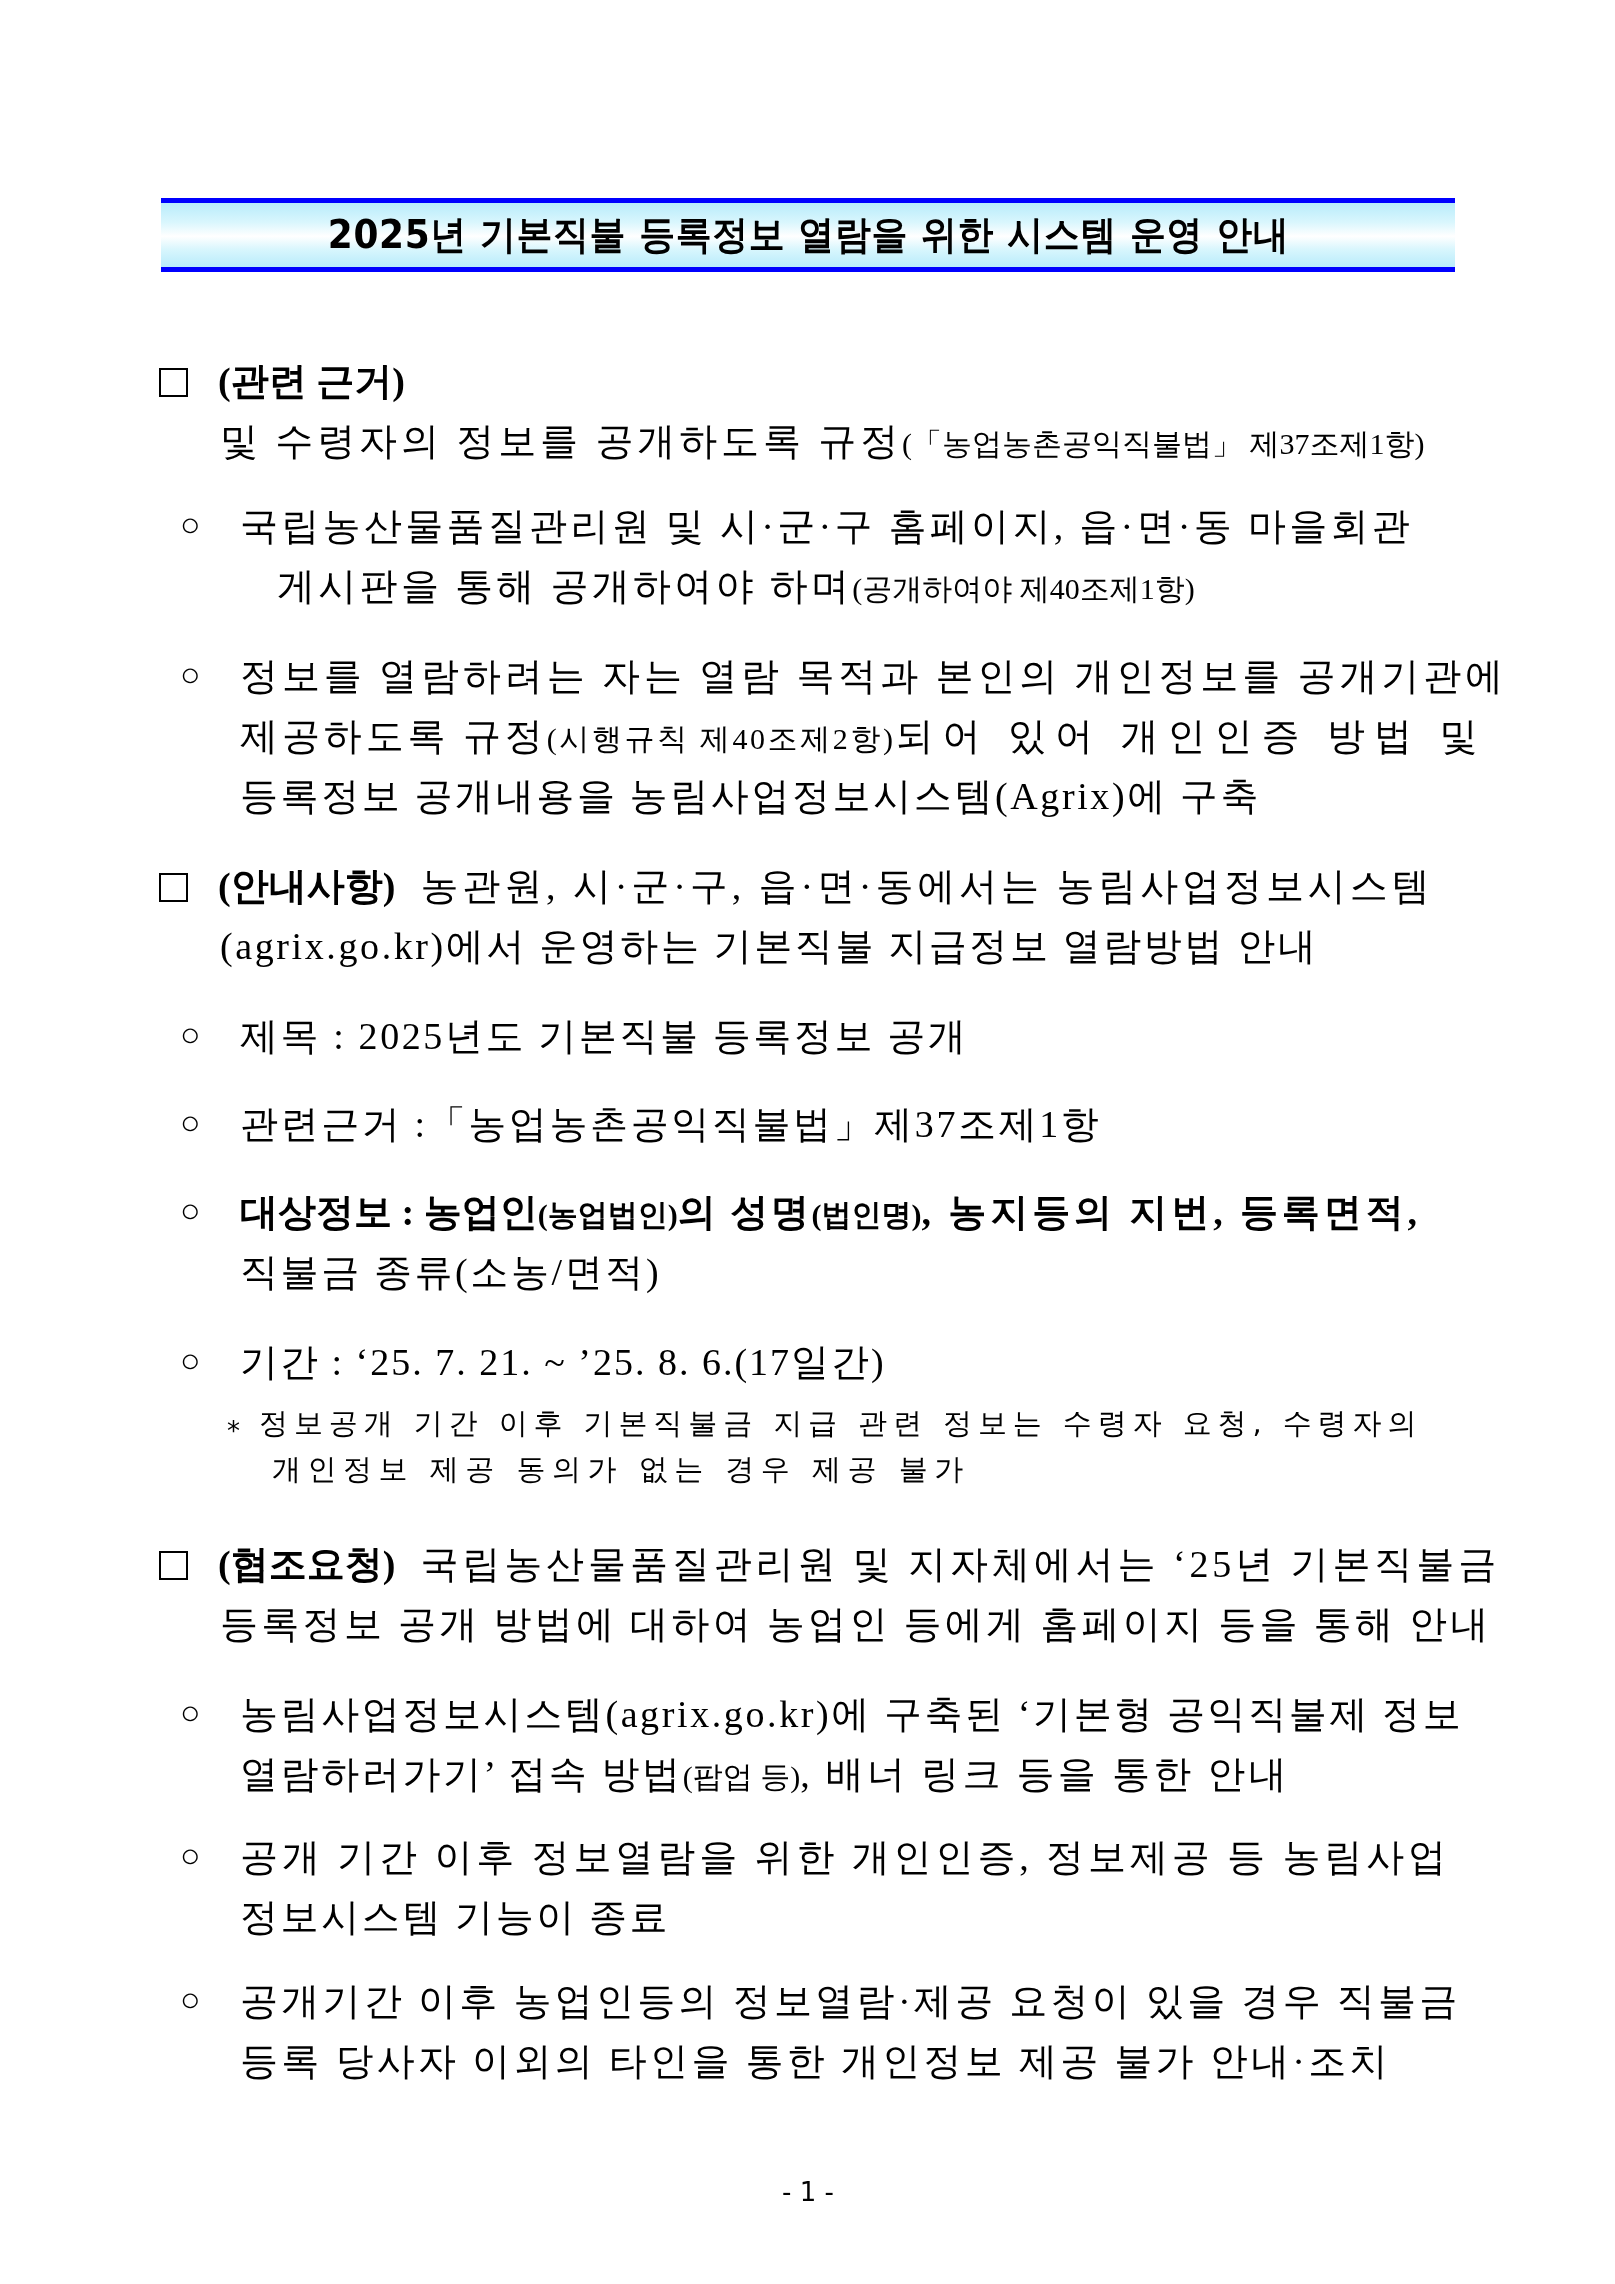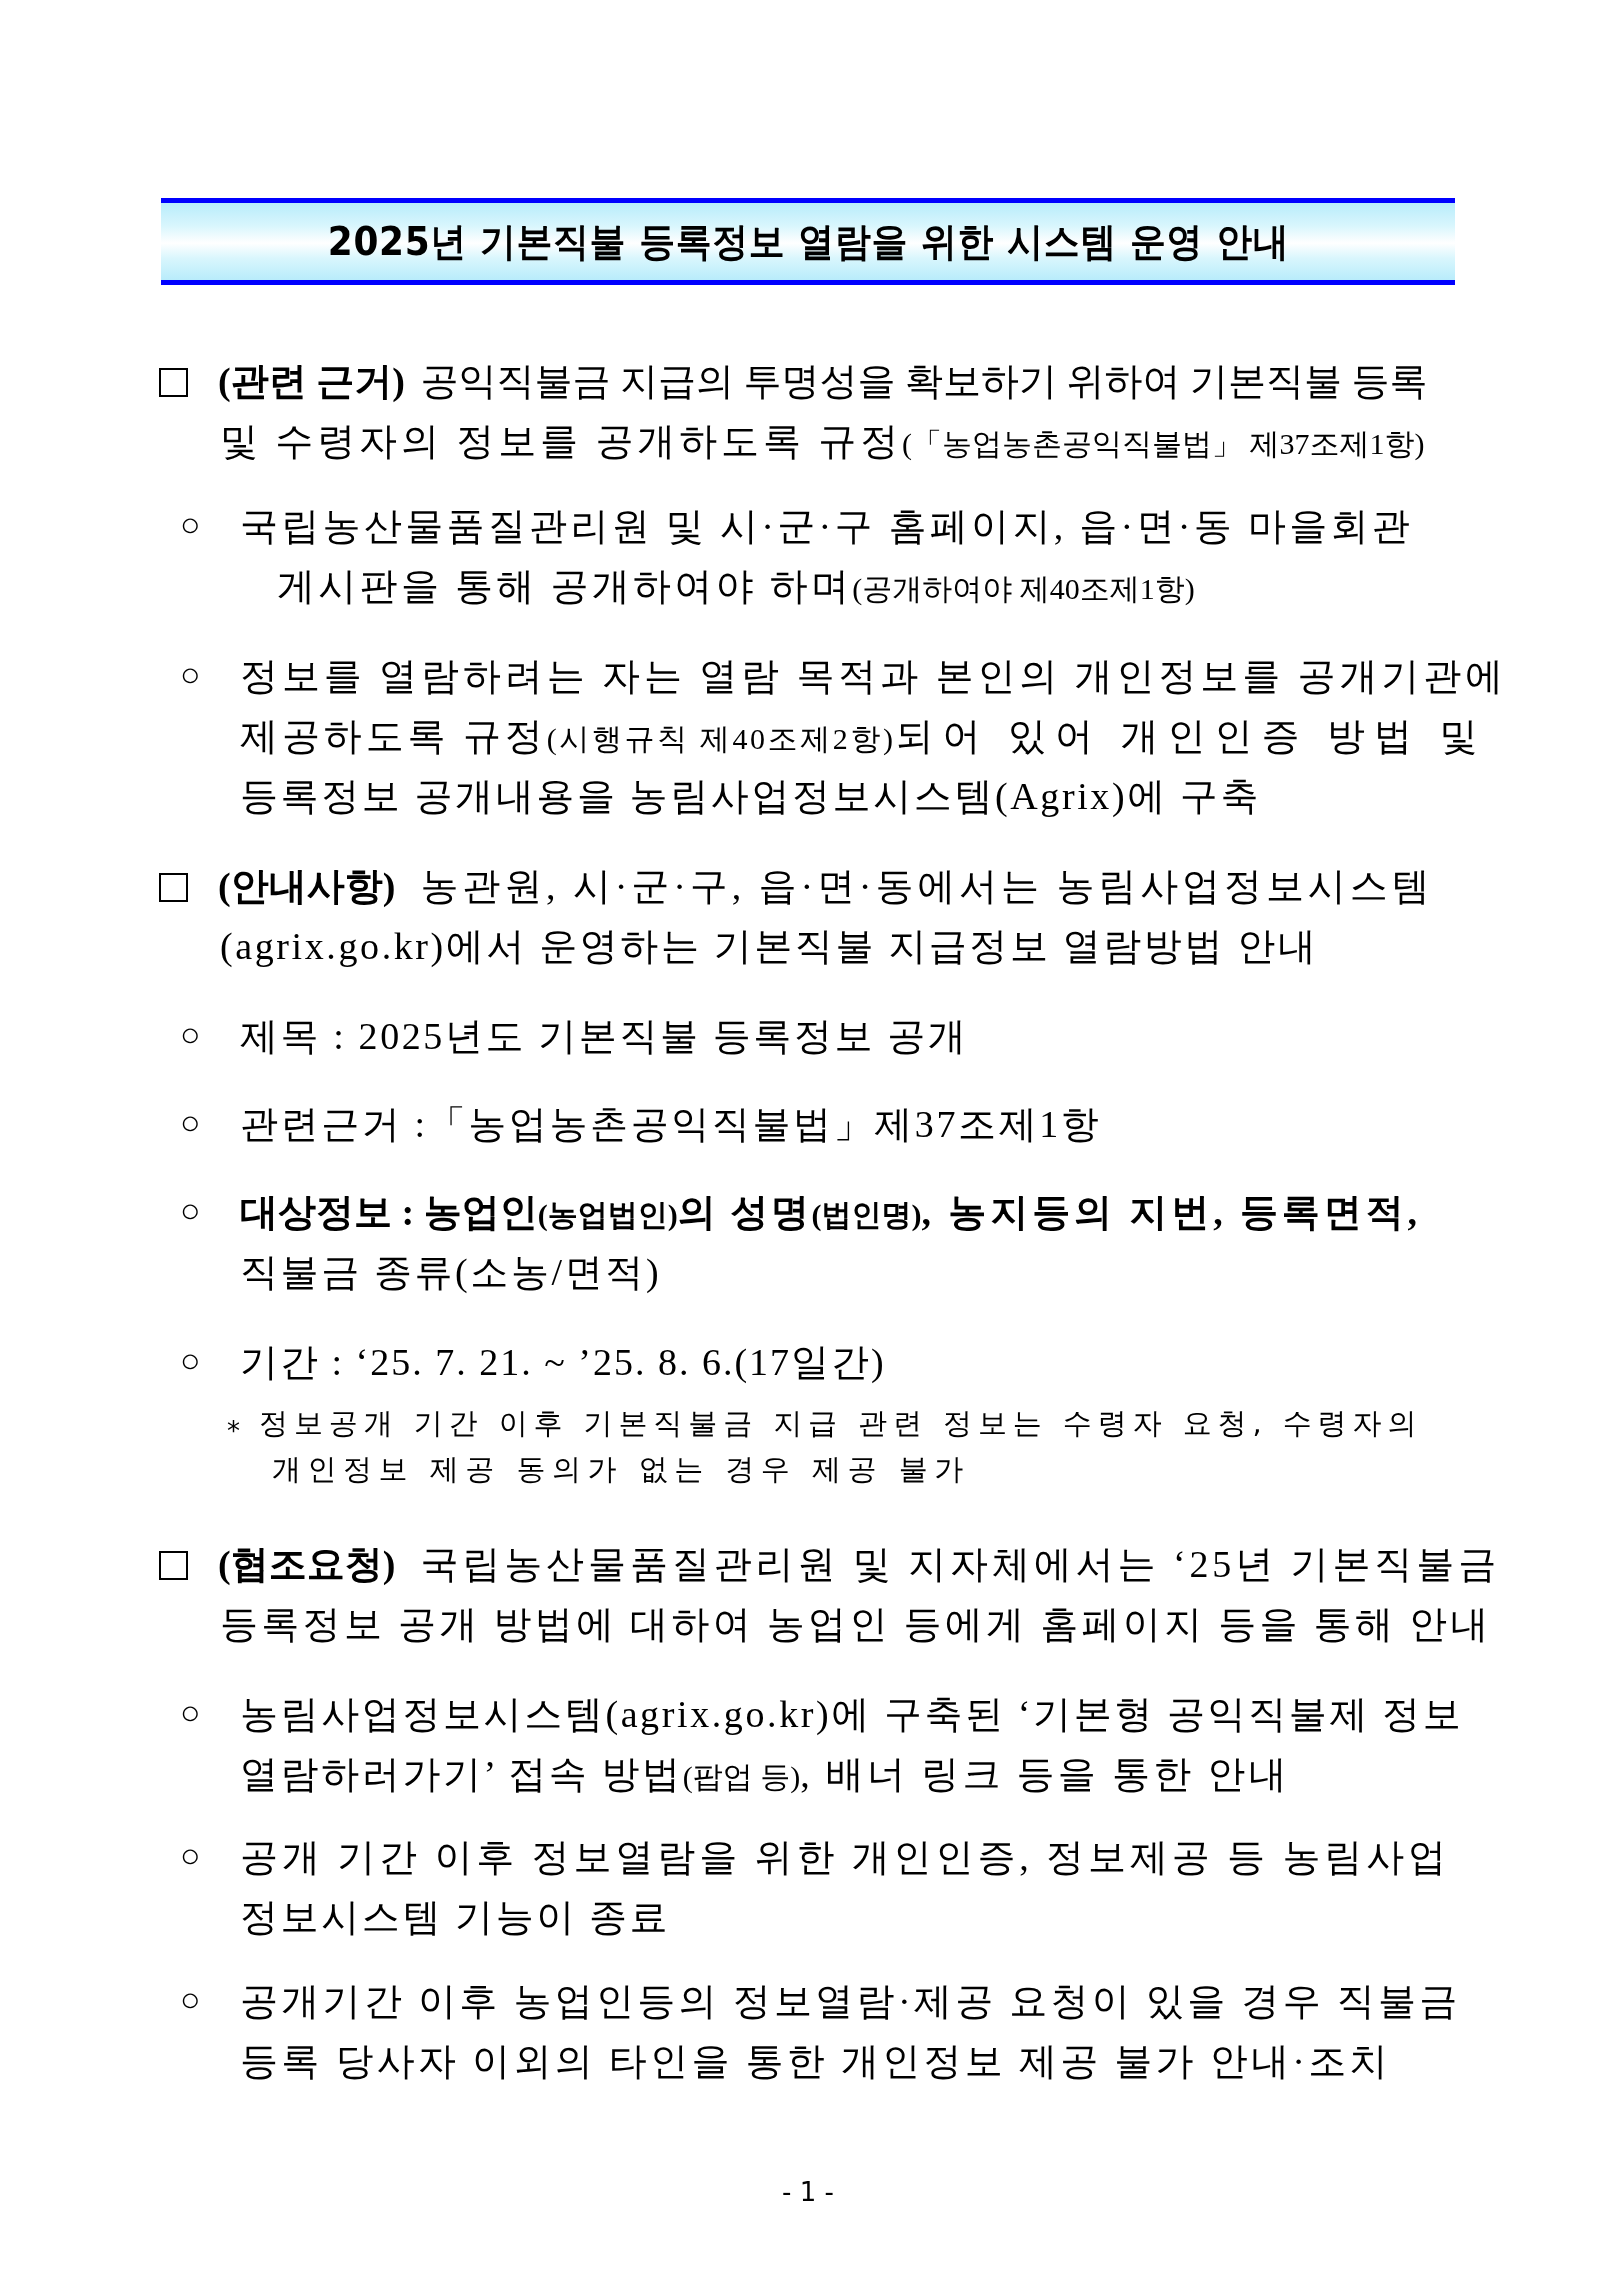--- a/index.html
+++ b/index.html
@@ -1,20 +1,20 @@
 <!DOCTYPE html>
 <html style="font-size:10.4px"><head>
 <meta charset="utf-8">
 <style>
   html, body { margin: 0; padding: 0; background: #ffffff; }
   body { width: 1616px; height: 2284px; position: relative; overflow: hidden;
          font-family: "Liberation Serif", "DejaVu Serif", serif; color: #000; }
 
   .title-box {
-    position: absolute; left: 161px; top: 198px; width: 1294px; height: 87px;
+    position: absolute; left: 161px; top: 198px; width: 1294px; height: 74px;
     box-sizing: border-box;
     border-top: 5.9px solid #0000ff; border-bottom: 5.9px solid #0000ff;
     background: linear-gradient(to bottom, #b8ecfb 0%, #d9f6fd 30%, #ffffff 52%, #d9f6fd 72%, #b8ecfb 100%);
     display: flex; align-items: center; justify-content: center;
   }
   .title-text {
     font-family: "DejaVu Sans", "Liberation Sans", sans-serif;
     font-weight: bold; font-size: 39px; letter-spacing: 0.7px; color: #000;
     transform: scaleX(0.92);
     white-space: nowrap;
@@ -39,21 +39,20 @@
 <body>
 
 <div class="title-box">
   <span class="title-text">2025년 기본직불 등록정보 열람을 위한 시스템 운영 안내</span>
 </div>
 
 <div>
   <div class="marker-sq" style="left:159px; top:368px;"></div>
   <div class="line just" style="left:218px; top:362px; width:1237px;">
     <span class="head">(관련 근거)</span>
-    <span style="flex:1; margin-left:15.6px; display:flex; justify-content:space-between;">공익직불금 지급의 투명성을 확보하기 위하여 기본직불 등록</span>
   </div>
   <div class="line" style="left:220px; top:422px;">
     <span style="letter-spacing:3.9px;">및 수령자의 정보를 공개하도록 규정</span><span class="small">(「농업농촌공익직불법」 제37조제1항)</span>
   </div>
 
   <span class="marker-circle" style="left:180px; top:508px;">○</span>
   <div class="line" style="left:240px; top:507px; letter-spacing:3.3px;">국립농산물품질관리원 및 시·군·구 홈페이지, 읍·면·동 마을회관</div>
   <div class="line" style="left:240px; top:567px;">
     <span style="letter-spacing:3.3px;margin-left:37px;">게시판을 통해 공개하여야 하며</span><span class="small">(공개하여야 제40조제1항)</span>
   </div>

